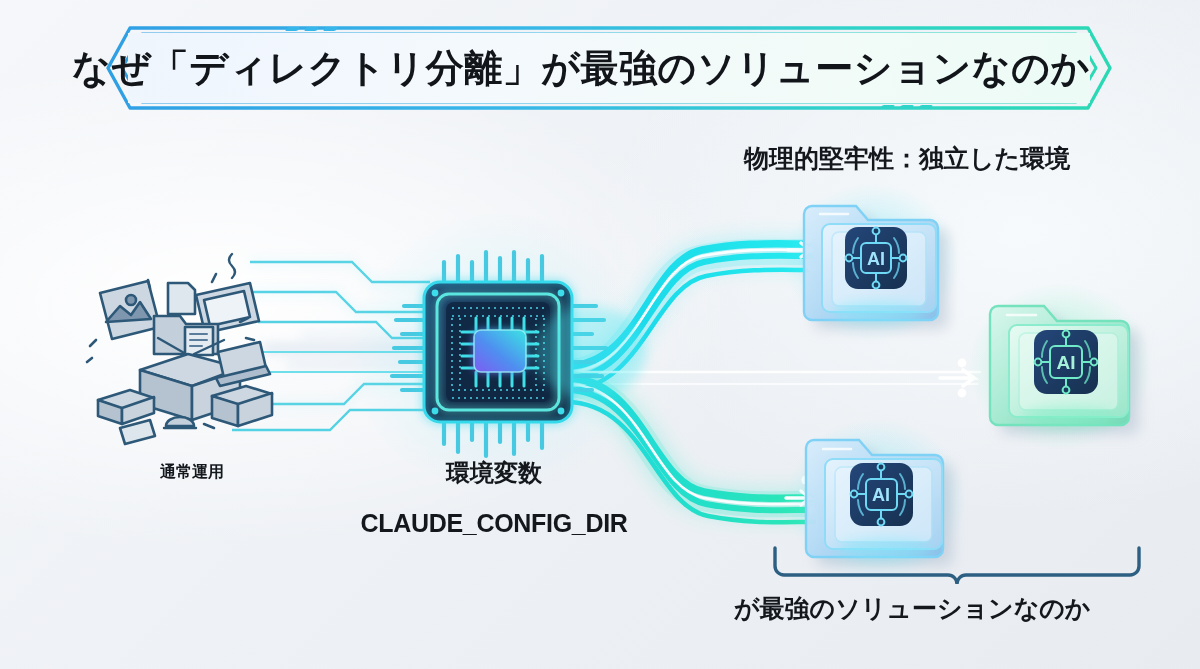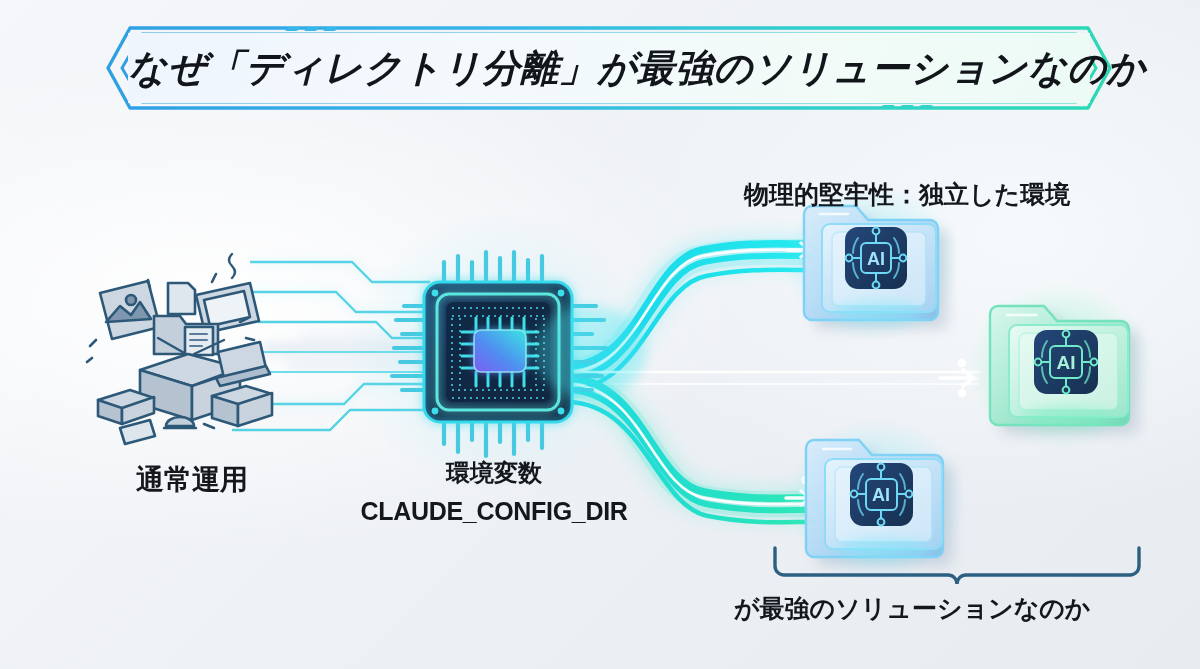--- a/index.html
+++ b/index.html
@@ -35,23 +35,22 @@
     display: block;
   }
   .title-panel {
     position: absolute;
     left: 28px;
     top: 11px;
     right: 28px;
     bottom: 11px;
     display: flex;
     align-items: center;
-    justify-content: flex-start;
+    justify-content: flex-end;
     background: linear-gradient(110deg, #eef5fd 0%, #f4f9fd 35%, #f2fbf8 72%, #ecfbf6 100%);
-    font-style: italic;
   }
   .title-text {
     font-size: 38px;
     font-weight: bold;
     color: #12151a;
     letter-spacing: 0.5px;
     white-space: nowrap;
     line-height: 1;
   }
   .corner-dashes {
@@ -73,29 +72,29 @@
 
   
   .lbl {
     position: absolute;
     color: #14181d;
     font-weight: bold;
     text-align: center;
     line-height: 1.28;
     white-space: nowrap;
   }
-  #label-top-right { left: 744px; top: 142px; font-size: 25px; margin-top: 36px; }
+  #label-top-right { left: 744px; top: 142px; font-size: 25px; }
   #label-bottom-bracket { left: 734px; top: 592px; font-size: 25px; }
-  #label-left { left: 104px; top: 462px; font-size: 28px; width: 176px; white-space: normal; }
+  #label-left { left: 104px; top: 462px; font-size: 16px; width: 176px; white-space: normal; }
   #label-center { left: 344px; top: 458px; font-size: 24px; width: 300px; white-space: normal; }
   #label-center .code {
     display: block;
     font-size: 25px;
     letter-spacing: -0.3px;
-    margin-top: 6px;
+    margin-top: 18px;
   }
 
   
   #scene {
     position: absolute;
     left: 0;
     top: 0;
     width: 1200px;
     height: 669px;
   }

